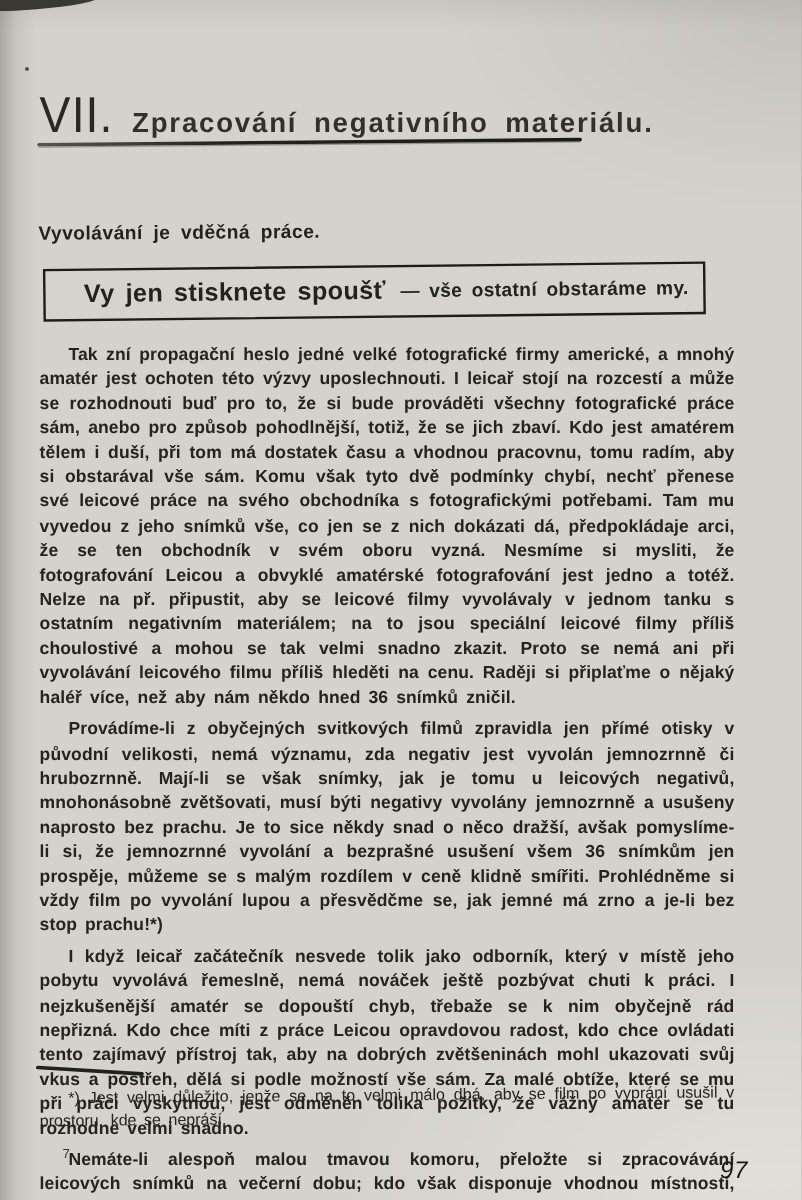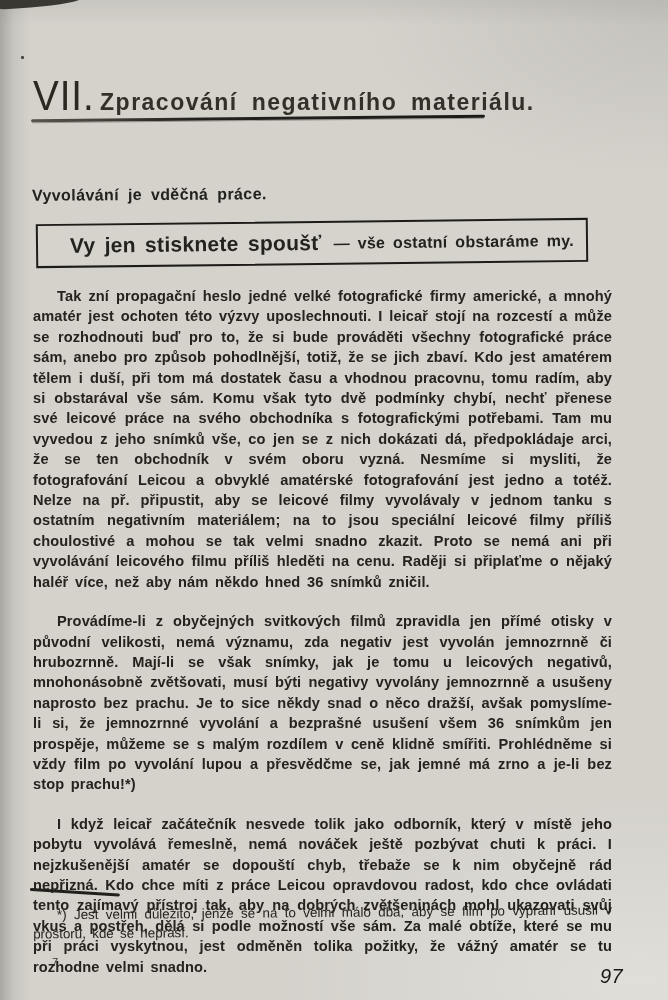--- a/index.html
+++ b/index.html
@@ -26,21 +26,21 @@
   .speck{position:absolute;left:21px;top:56px;width:3px;height:3px;background:#4a4843;border-radius:1px;}
 
   
   .chapter{position:absolute;left:33px;top:72px;white-space:nowrap;}
   .chapter .num{
     font-size:42px;font-weight:400;letter-spacing:1px;color:#2b2822;
     display:inline-block;transform:scaleX(0.92);transform-origin:left bottom;
   }
   .chapter .title{
     font-size:23px;font-weight:700;letter-spacing:1.5px;color:#33302a;
-    word-spacing:6px;
+    margin-left:10px;word-spacing:6px;
   }
   .chapter-underline{
     position:absolute;left:31px;top:117px;width:454px;height:3px;
     background:linear-gradient(to right,#5a564e, #24221e 35%, #1b1a17);
     transform:rotate(-0.55deg);border-radius:2px;
     box-shadow:0 2px 0 -1px rgba(40,38,34,0.35);
   }
 
   
   .section-heading{
@@ -59,21 +59,21 @@
   .slogan-box .lead{font-size:21px;font-weight:700;letter-spacing:0.3px;word-spacing:3px;}
   .slogan-box .rest{font-size:16px;font-weight:700;margin-left:12px;letter-spacing:0.3px;word-spacing:3px;padding-top:2px;}
 
   
   .body-text{
     position:absolute;left:33px;top:286px;width:579px;
     font-size:14.6px;line-height:20.4px;color:#26231e;
     text-align:justify;word-spacing:2.5px;letter-spacing:0.1px;font-weight:bold;
   }
   .body-text p{margin:0;text-indent:24px;}
-  .body-text p + p{margin-top:19px;}
+  .body-text p + p{margin-top:6px;}
 
   
   .footnote-rule{
     position:absolute;left:30px;top:888px;width:90px;height:3px;
     background:#22201c;transform:rotate(3.5deg);transform-origin:left center;border-radius:2px;
   }
   .footnote{
     position:absolute;left:33px;top:903px;width:579px;
     font-size:13.4px;line-height:19px;text-align:justify;
     word-spacing:2.5px;text-indent:24px;color:#26231e;

